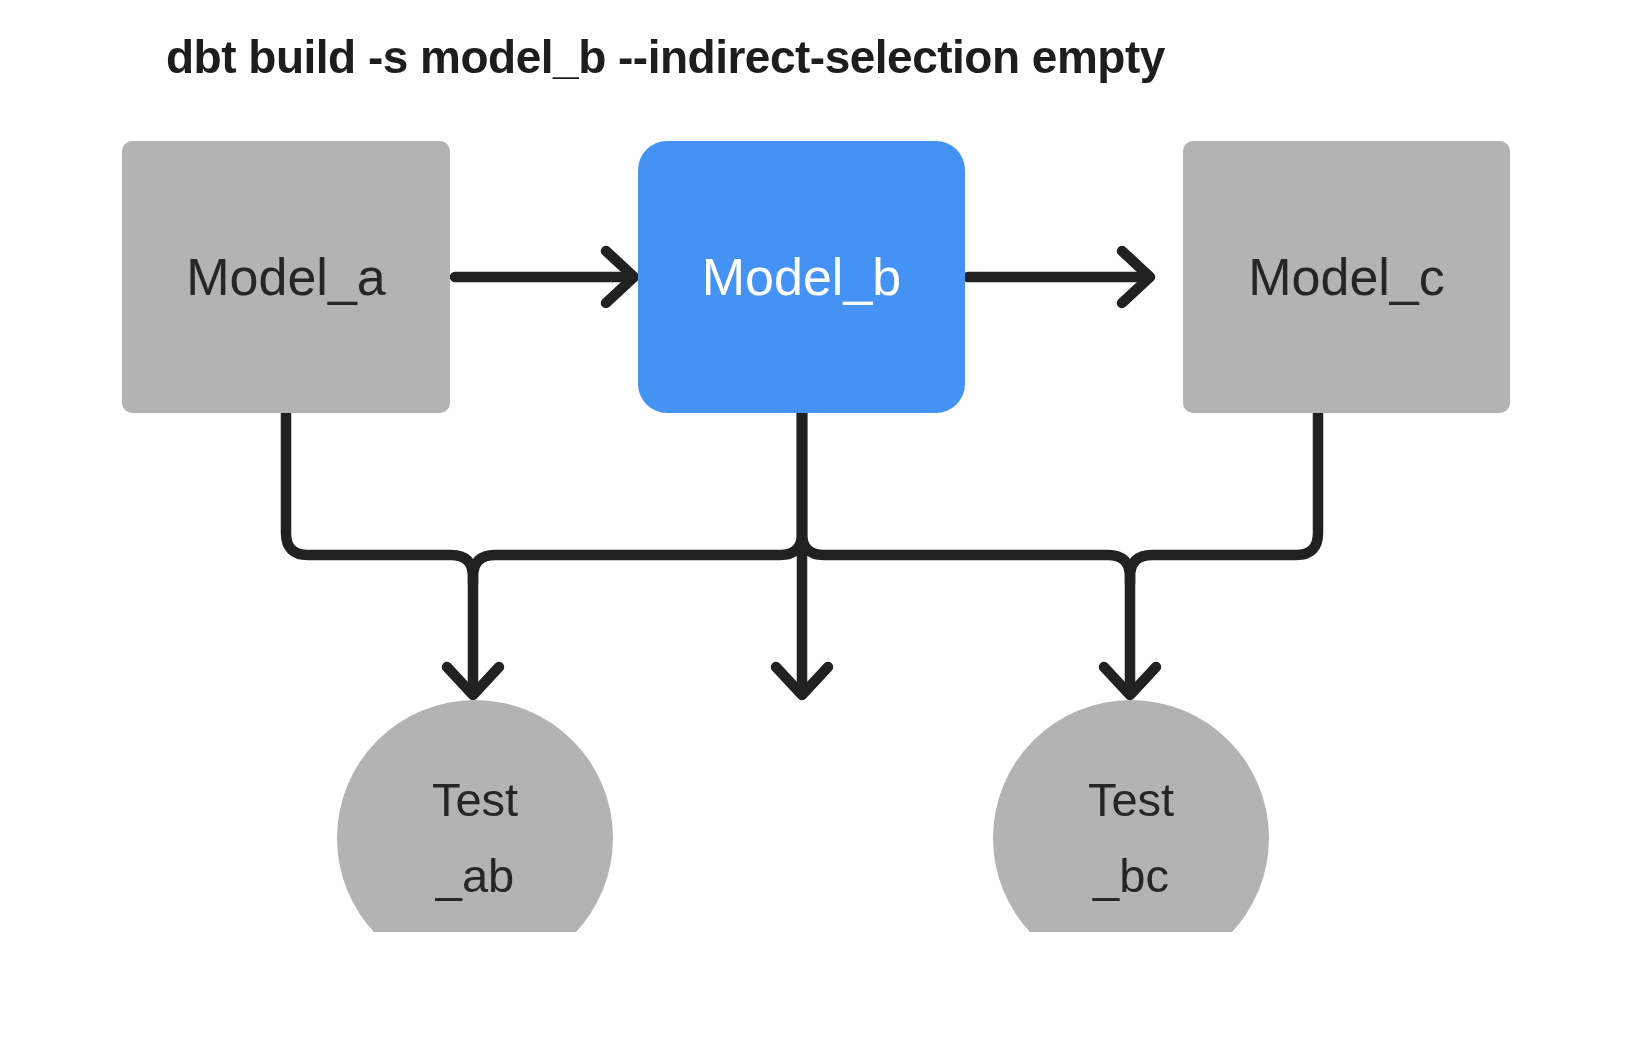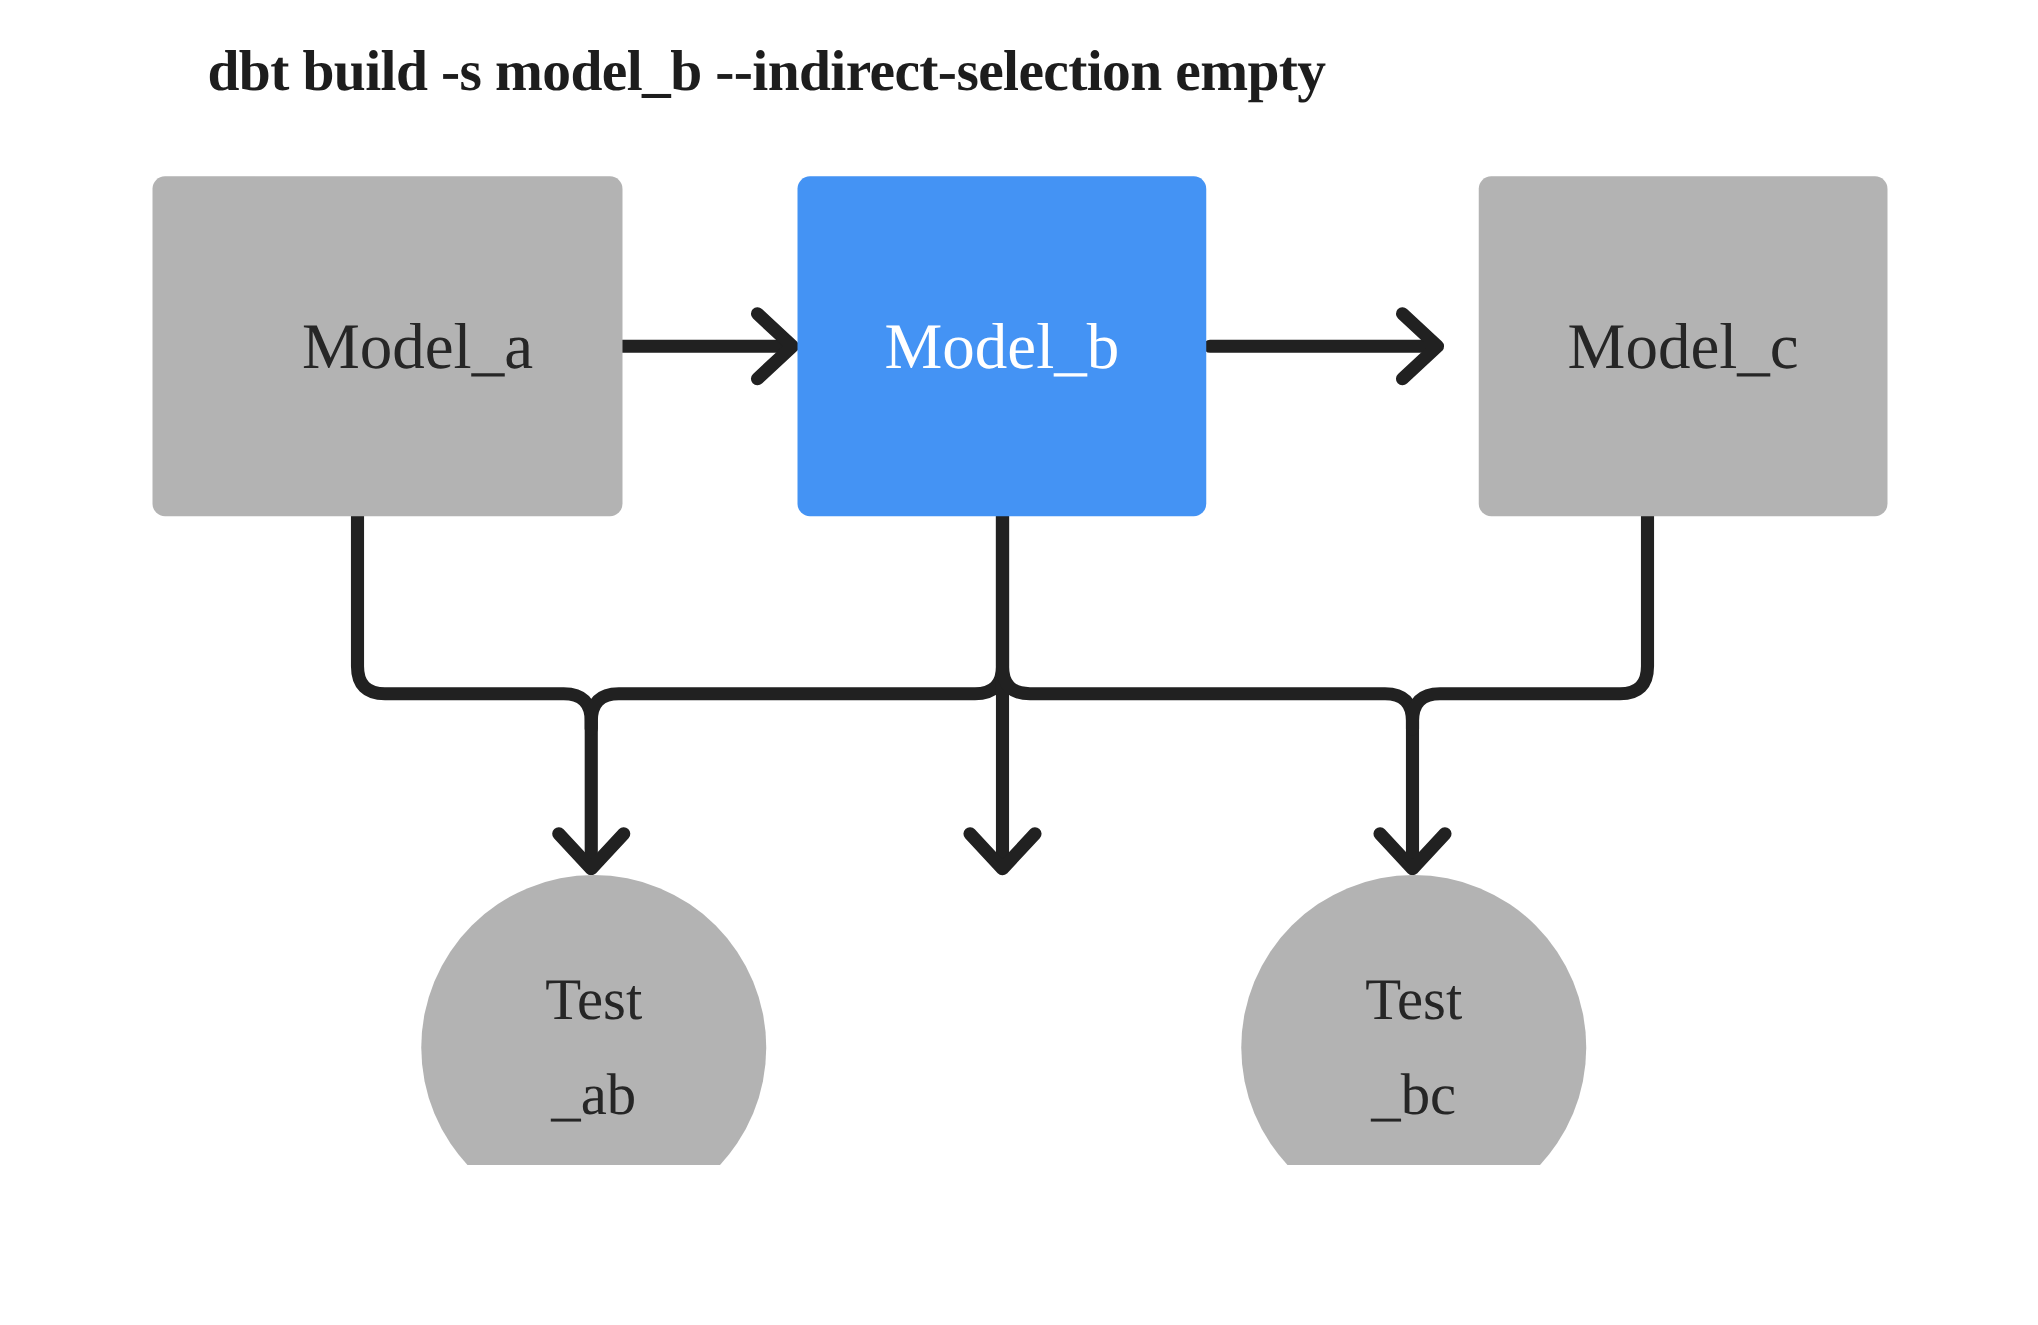--- a/index.html
+++ b/index.html
@@ -2,21 +2,21 @@
 <html><head>
 <meta charset="utf-8">
 <style>
   html, body { margin: 0; padding: 0; }
   .canvas {
     position: relative;
     width: 1630px;
     height: 932px;
     background: #ffffff;
     overflow: hidden;
-    font-family: Liberation Serif, serif;
+    font-family: Liberation Sans, sans-serif;
   }
   .title {
     position: absolute;
     left: 166px;
     top: 30px;
     font-size: 46px;
     font-weight: 600;
     letter-spacing: -0.5px;
     color: #1d1d1d;
     white-space: nowrap;
@@ -37,22 +37,22 @@
     top: 141px;
     width: 328px;
     height: 272px;
     border-radius: 10px;
     display: flex;
     align-items: center;
     justify-content: center;
     font-size: 52px;
     color: #262626;
   }
-  .model-node.highlighted { color: #ffffff; }
-  #model-a { left: 122px; padding-left: 48px; }
+  .model-node.highlighted { color: #ffffff; border-radius: 29px; }
+  #model-a { left: 122px; }
   #model-b { left: 638px; width: 327px; }
   #model-c { left: 1155px; width: 327px; margin-left: 28px; }
   .test-node {
     position: absolute;
     top: 700px;
     width: 276px;
     height: 276px;
     border-radius: 50%;
     display: flex;
     flex-direction: column;

